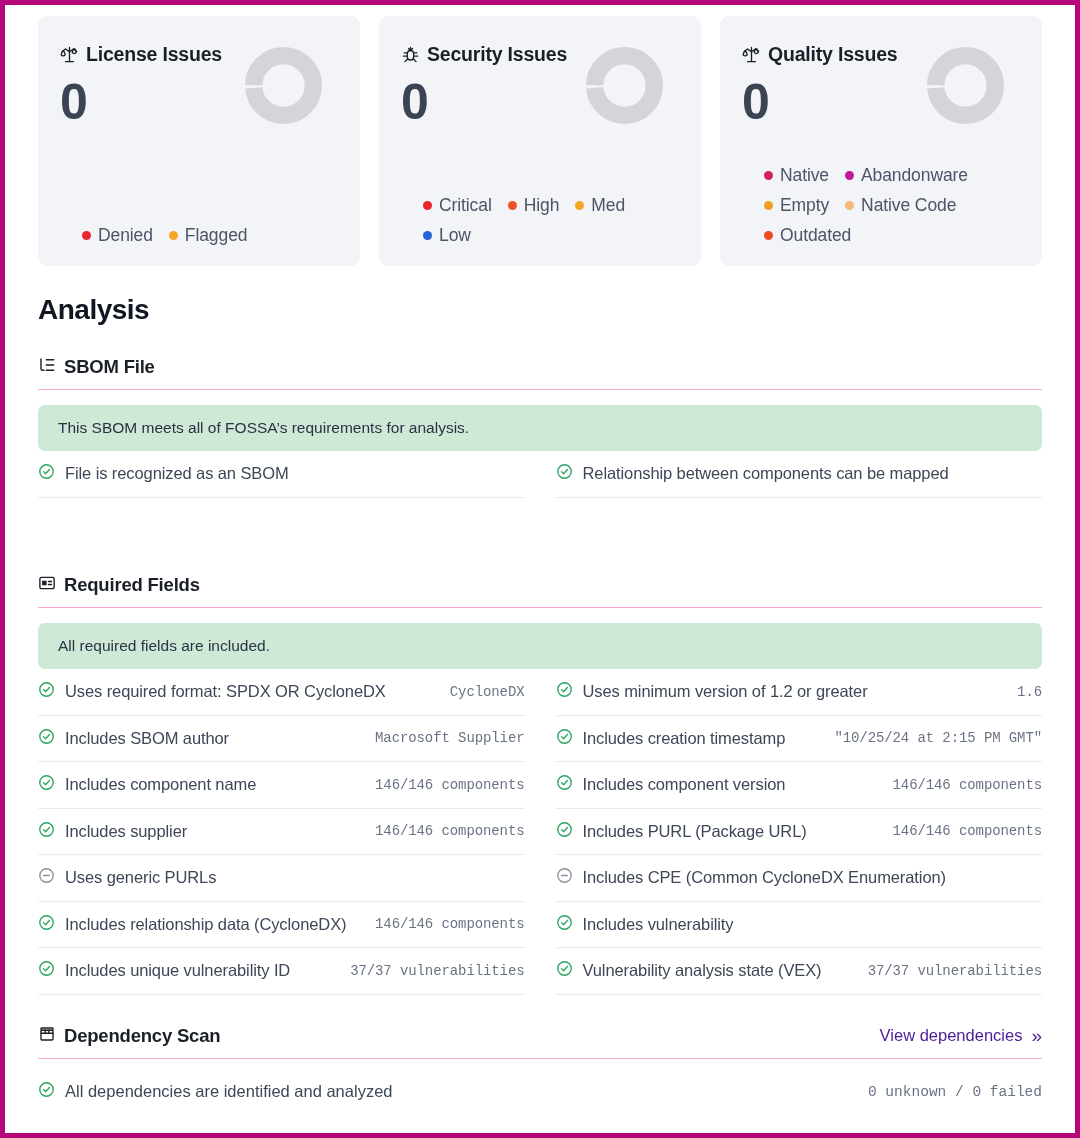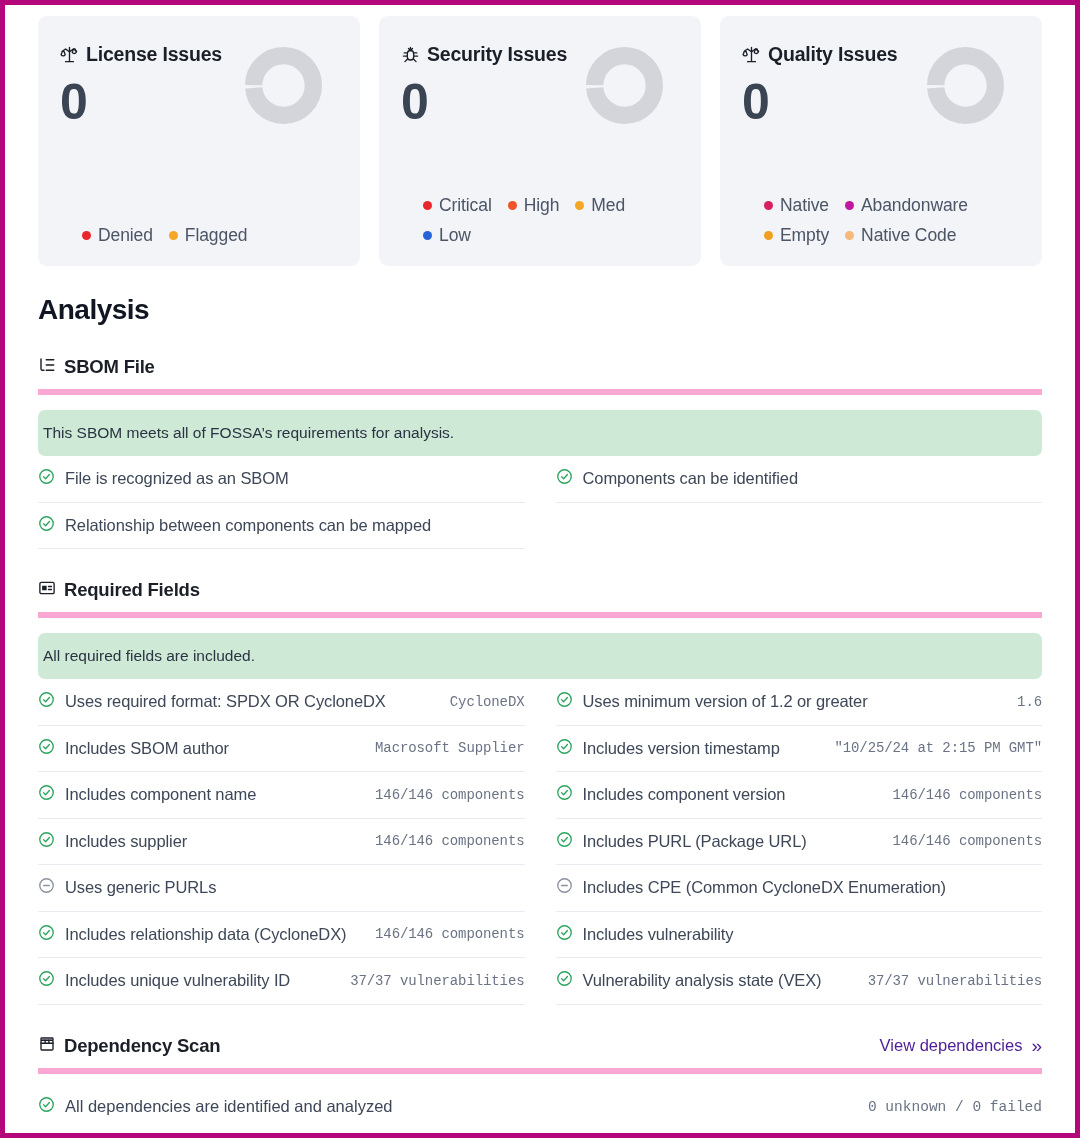--- a/index.html
+++ b/index.html
@@ -98,21 +98,21 @@
     letter-spacing: -0.5px;
     margin-top: 28px;
   }
 
   .section-head {
     display: flex;
     align-items: center;
     gap: 8px;
     margin-top: 30px;
     padding-bottom: 11px;
-    border-bottom: 6px solid #f9a8d4;
+    border-bottom: 1px solid #f9a8d4;
   }
   .section-head .title {
     font-size: 18.5px;
     font-weight: bold;
     color: #1b1f28;
     letter-spacing: -0.2px;
   }
   .section-head .spacer { flex: 1 1 auto; }
   .view-link {
     display: flex;
@@ -125,21 +125,21 @@
   }
   .view-link .chev { font-size: 19px; line-height: 1; }
 
   .banner {
     margin-top: 15px;
     background: #cfe9d7;
     border-radius: 7px;
     height: 46px;
     display: flex;
     align-items: center;
-    padding-left: 5px;
+    padding-left: 20px;
     font-size: 15.5px;
     color: #2a3342;
   }
 
   .grid {
     display: grid;
     grid-template-columns: 1fr 1fr;
     column-gap: 31px;
   }
 
@@ -289,20 +289,26 @@
         <div class="legend-row">
           <span class="legend-item">
             <span class="dot" style="background:#f0a020"></span>
             <span>Empty</span>
           </span>
           <span class="legend-item">
             <span class="dot" style="background:#f5b97a"></span>
             <span>Native Code</span>
           </span>
         </div>
+        <div class="legend-row">
+          <span class="legend-item">
+            <span class="dot" style="background:#ef4b23"></span>
+            <span>Outdated</span>
+          </span>
+        </div>
       </div>
     </div>
 
   </div>
 
   <div class="analysis-title">Analysis</div>
 
   <div class="section-head">
     <span>
       <svg width="18" height="18" viewBox="0 0 24 24" fill="none" stroke="#1b1f28" stroke-width="1.9" stroke-linecap="round" stroke-linejoin="round">
@@ -317,31 +323,20 @@
 
   <div class="grid">
     <div class="row">
       <span class="ico">
         <svg width="17" height="17" viewBox="0 0 24 24" fill="none" stroke="#2ba55f" stroke-width="1.9" stroke-linecap="round" stroke-linejoin="round">
           <circle cx="12" cy="12" r="9.5"></circle>
               <path d="M7.8 12.2l2.9 2.9 5.4-6"></path>
         </svg>
       </span>
       <span class="label">File is recognized as an SBOM</span>
-      <span class="gap"></span>
-      <span class="value"></span>
-    </div>
-    <div class="row">
-      <span class="ico">
-        <svg width="17" height="17" viewBox="0 0 24 24" fill="none" stroke="#2ba55f" stroke-width="1.9" stroke-linecap="round" stroke-linejoin="round">
-          <circle cx="12" cy="12" r="9.5"></circle>
-              <path d="M7.8 12.2l2.9 2.9 5.4-6"></path>
-        </svg>
-      </span>
-      <span class="label">Components can be identified</span>
       <span class="gap"></span>
       <span class="value"></span>
     </div>
     <div class="row">
       <span class="ico">
         <svg width="17" height="17" viewBox="0 0 24 24" fill="none" stroke="#2ba55f" stroke-width="1.9" stroke-linecap="round" stroke-linejoin="round">
           <circle cx="12" cy="12" r="9.5"></circle>
               <path d="M7.8 12.2l2.9 2.9 5.4-6"></path>
         </svg>
       </span>
@@ -403,21 +398,21 @@
       <span class="value">Macrosoft Supplier</span>
     </div>
 
     <div class="row">
       <span class="ico">
         <svg width="17" height="17" viewBox="0 0 24 24" fill="none" stroke="#2ba55f" stroke-width="1.9" stroke-linecap="round" stroke-linejoin="round">
           <circle cx="12" cy="12" r="9.5"></circle>
               <path d="M7.8 12.2l2.9 2.9 5.4-6"></path>
         </svg>
       </span>
-      <span class="label">Includes version timestamp</span>
+      <span class="label">Includes creation timestamp</span>
       <span class="gap"></span>
       <span class="value">"10/25/24 at 2:15 PM GMT"</span>
     </div>
 
     <div class="row">
       <span class="ico">
         <svg width="17" height="17" viewBox="0 0 24 24" fill="none" stroke="#2ba55f" stroke-width="1.9" stroke-linecap="round" stroke-linejoin="round">
           <circle cx="12" cy="12" r="9.5"></circle>
               <path d="M7.8 12.2l2.9 2.9 5.4-6"></path>
         </svg>

